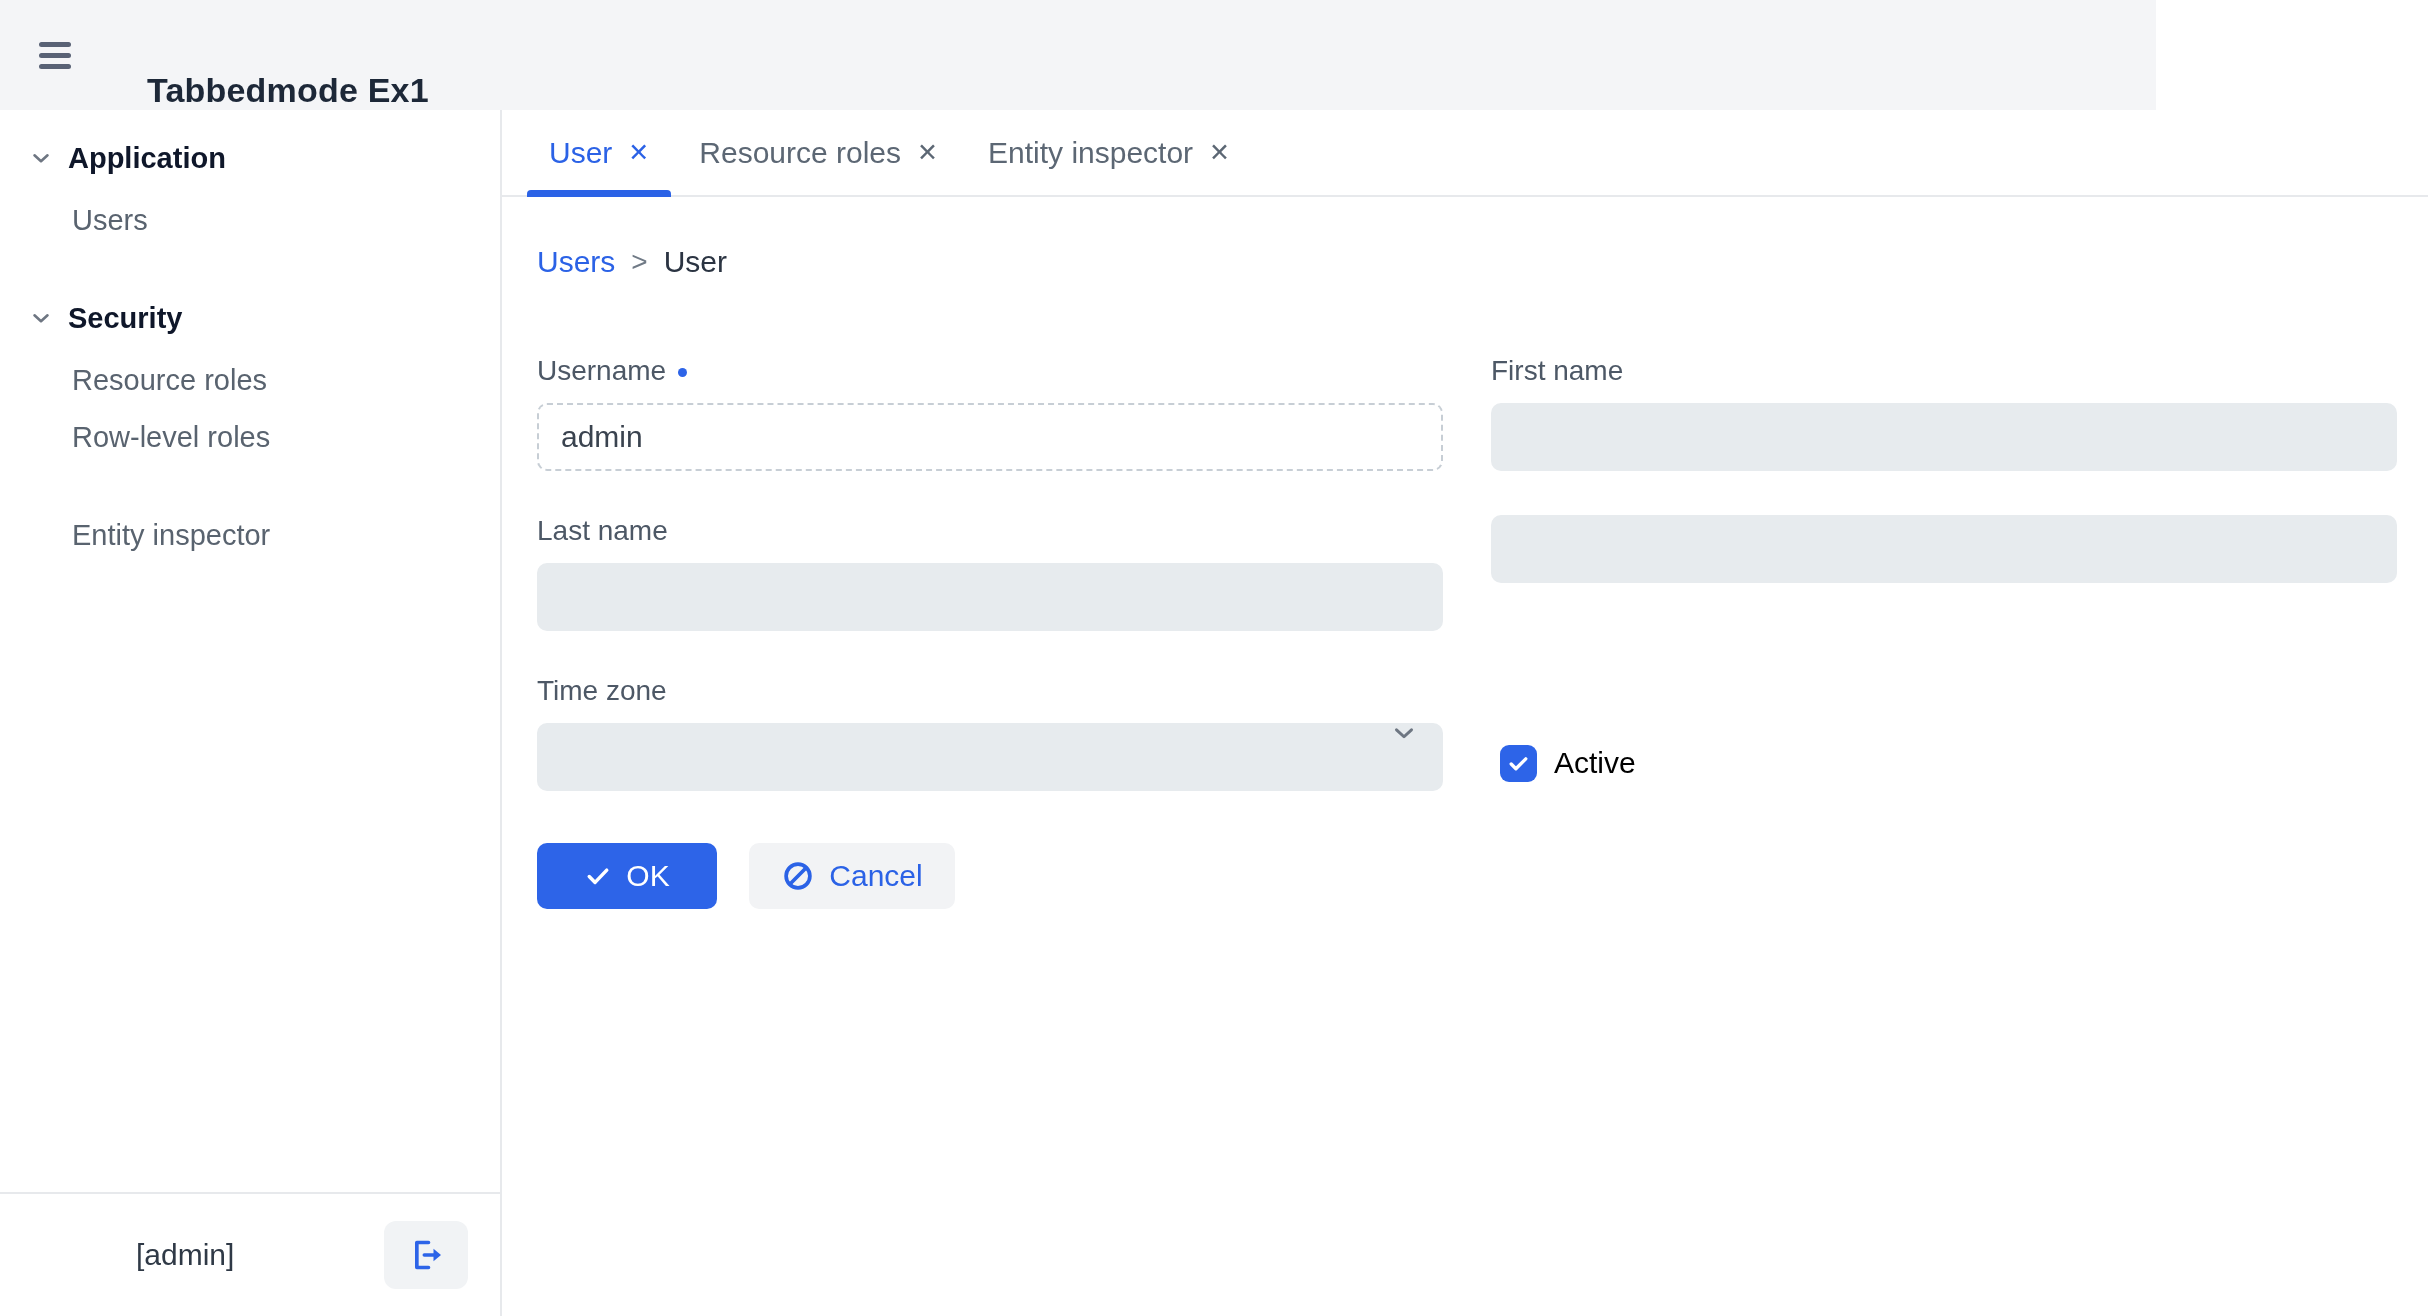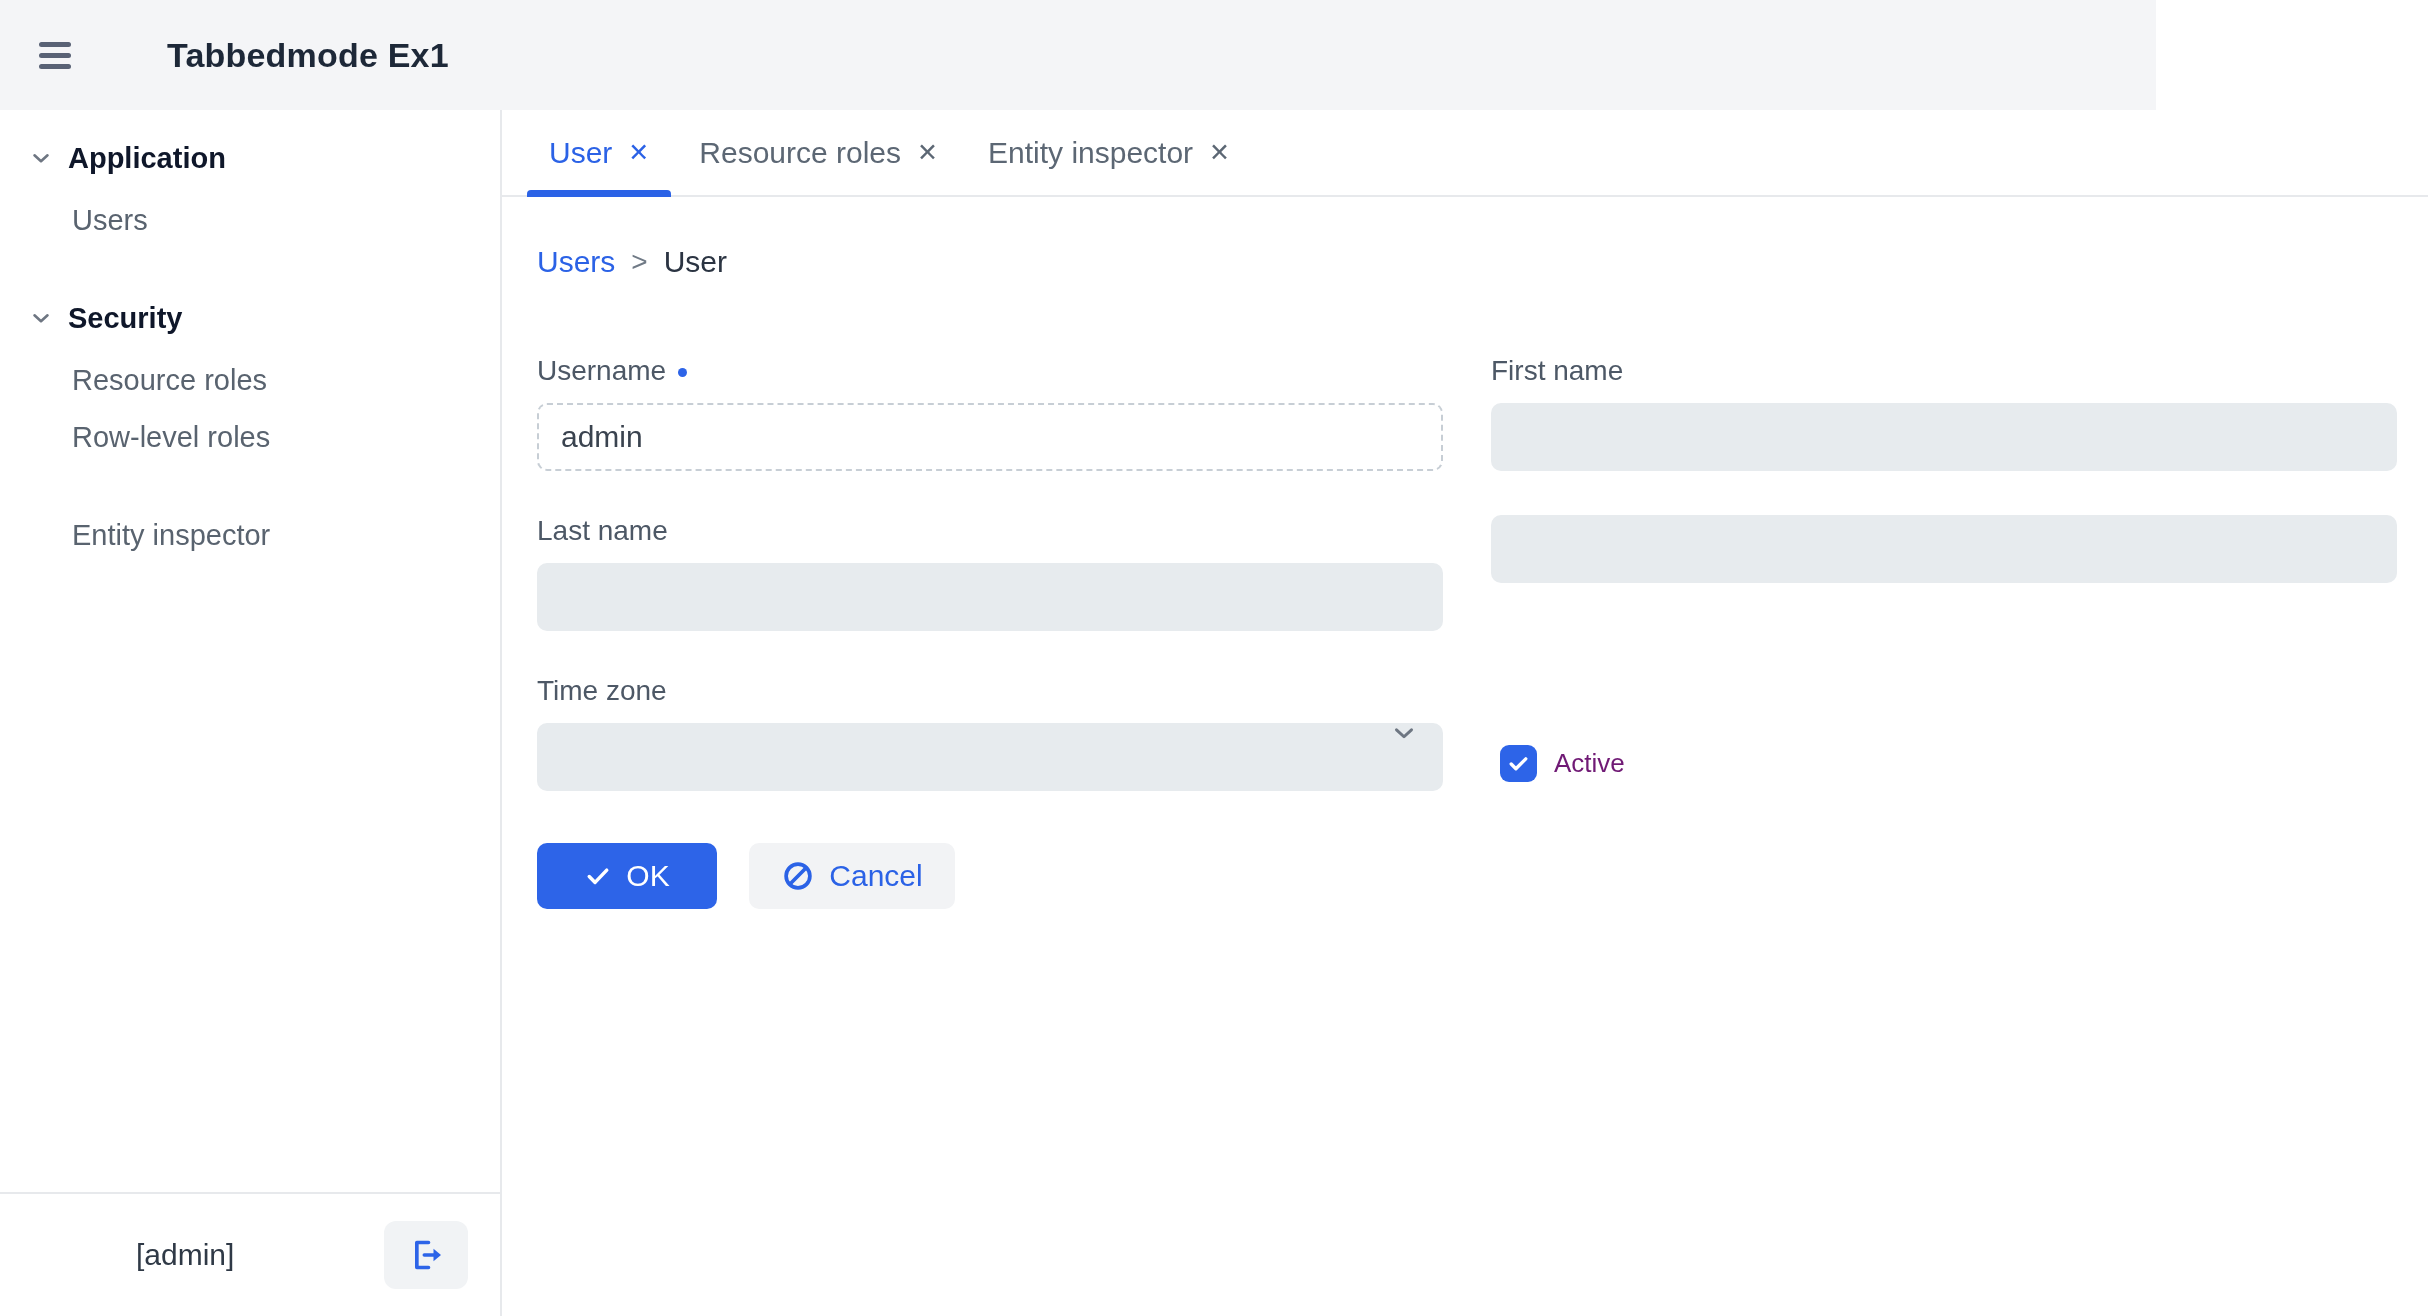--- a/index.html
+++ b/index.html
@@ -6,21 +6,21 @@
   html,body { width:2428px; height:1316px; }
   body {
     font-family: "Liberation Sans", sans-serif;
     background:#ffffff; color:#2d3543; overflow:hidden;
   }
   .app { position:relative; width:2428px; height:1316px; }
 
   
   .header {
     position:absolute; left:0; top:0; width:2156px; height:110px;
-    background:#f4f5f7; display:flex; align-items:center;gap:20px;
+    background:#f4f5f7; display:flex; align-items:flex-end;
   }
   .menu-btn { width:110px; height:110px; display:flex; align-items:center; justify-content:center; cursor:pointer; }
   .hamburger { display:flex; flex-direction:column; gap:6px; }
   .hamburger span { display:block; width:32px; height:5px; border-radius:3px; background:#596275; }
   .app-title { font-size:34px; font-weight:bold; color:#1d2838; margin-left:37px; letter-spacing:.2px; }
 
   
   .sidebar {
     position:absolute; left:0; top:110px; width:502px; height:1206px;
     background:#ffffff; border-right:2px solid #e7e9ec;
@@ -89,21 +89,21 @@
     font-size:30px; color:#3a434f; padding:0 22px;
   }
   .input.readonly { background:#ffffff; border:2px dashed #c7ced5; }
   .select-chev { position:absolute; right:24px; top:50%; transform:translateY(-50%); color:#6e7682; pointer-events:none; display:flex; }
 
   .checkbox-row { display:flex; align-items:center; margin-top:60px; padding-left:9px; }
   .checkbox {
     width:37px; height:37px; border-radius:9px; background:#2d64e8;
     display:flex; align-items:center; justify-content:center; cursor:pointer; flex:0 0 auto;
   }
-  .checkbox-label { margin-left:17px; font-size:26px; color:#701a75; }
+  .checkbox-label { margin-left:17px; font-size:30px; color:#000000; }
 
   .buttons { margin-top:52px; display:flex; gap:32px; }
   .btn {
     height:66px; border:none; border-radius:10px; cursor:pointer;
     display:flex; align-items:center; justify-content:center; gap:14px;
     font-family:"Liberation Sans", sans-serif; font-size:30px; font-weight:500;
   }
   .btn-primary { width:180px; background:#2d64e8; color:#ffffff; }
   .btn-secondary { width:206px; background:#f2f3f5; color:#2b62e6; }
 </style>

